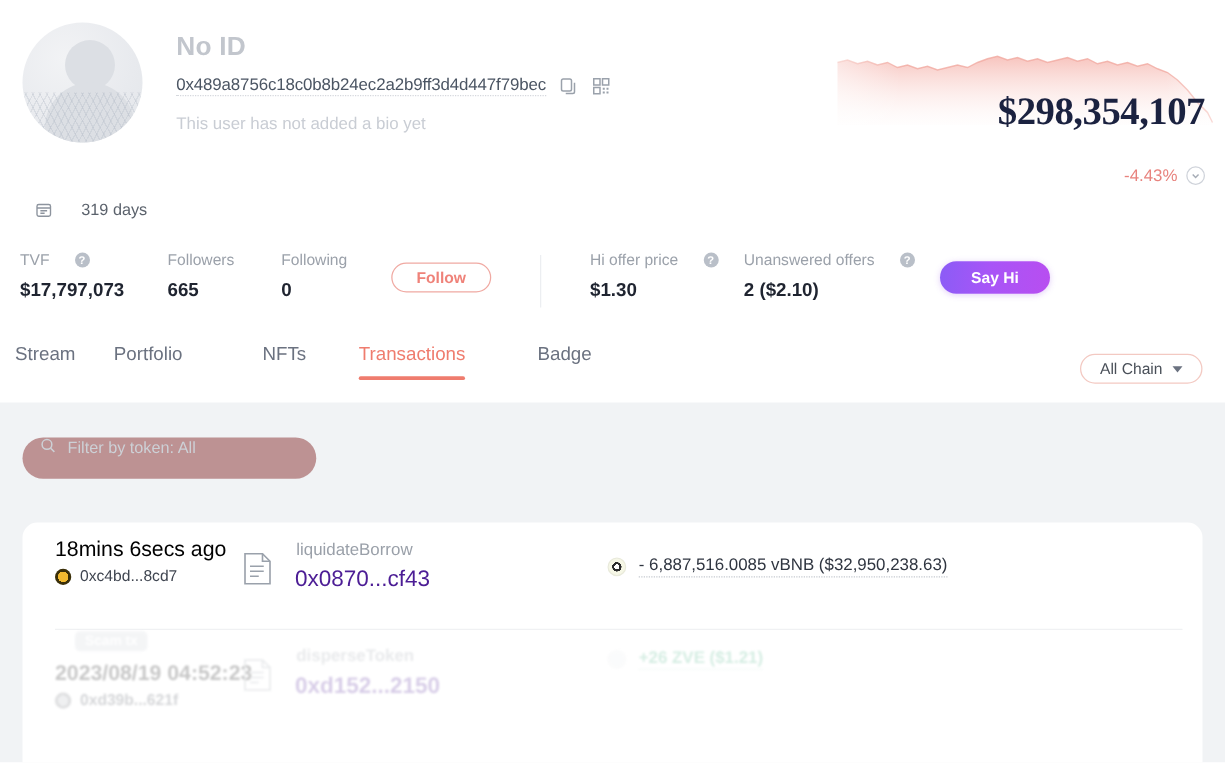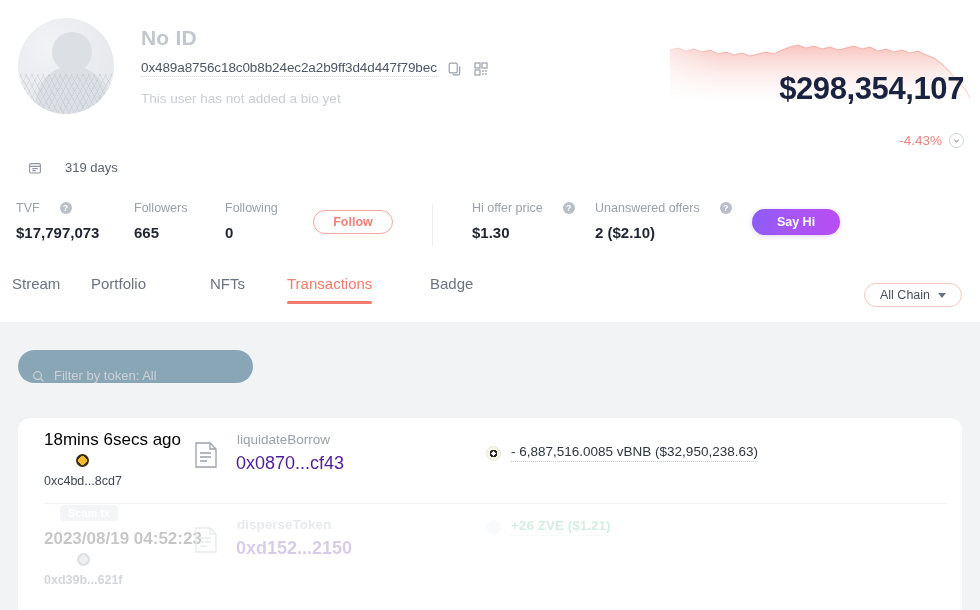--- a/index.html
+++ b/index.html
@@ -58,21 +58,21 @@
     font-size: 13px; color:#5b626c;
   }
   .days-badge svg { display:block; color:#8d949e; }
 
   
   .balance-wrap { position:absolute; right:4px; top:28px; width:312px; height:110px; }
   .spark { position:absolute; left:0; top:0; width:312px; height:72px; }
   .balance {
     position:absolute; right:12px; top:45px;
     font-size: 31px; font-weight:700; color:#1b2240; letter-spacing:-.4px;
-    line-height:1; white-space:nowrap;
+    line-height:1; white-space:nowrap;font-family:Liberation Serif, serif;
   }
   .change-row {
     position:absolute; right:12px; top:105px;
     display:flex; align-items:center; gap:7px;
   }
   .change { font-size:13.5px; color:#e8837e; }
   .chev { width:15px; height:15px; border:1px solid #cfd3da; border-radius:50%;
           display:flex; align-items:center; justify-content:center; color:#a6acb6; }
   .chev svg { display:block; }
 
@@ -127,22 +127,22 @@
     border-top:5px solid #6b7280;
   }
 
   
   .body-area {
     position:absolute; left:0; top:322px; width:980px; height:288px;
     background:#f1f3f5;
   }
   .filter-input {
     position:absolute; left:18px; top:350px;
-    width:235px; height:33px; border-radius:17px; background:#0c4a6e;
-    display:flex; align-items:flex-end; gap:9px; padding:0 14px;
+    width:235px; height:33px; border-radius:17px; background:#7f1d1d;
+    display:flex; align-items:flex-start; gap:9px; padding:0 14px;
     opacity:.45;
   }
   .filter-input .ph { font-size:13px; color:#a2a8b2; }
   .analysis-btn {
     position:absolute; right:18px; top:348px;
     width:134px; height:32px; border-radius:17px; background:#fcfcfd;
     display:flex; align-items:center; justify-content:center;
     font-size:13px; color:#555b64; cursor:pointer;
     box-shadow: 0 1px 4px rgba(40,50,70,.07);
   }
@@ -153,21 +153,21 @@
   }
   .tx-row { position:absolute; left:0; width:944px; height:76px; }
   .tx-row.row0 { top:10px; }
   .tx-row.row1 { top:93px; opacity:.22; filter: blur(.7px); font-weight: bold; }
   .tx-divider {
     position:absolute; left:26px; top:75px; width:902px; height:1px;
     background:#f0f1f3;
   }
 
   .tx-time { position:absolute; left:26px; top:2px; font-size:17px; color:#000000; white-space:nowrap; }
-  .tx-from { position:absolute; left:26px; top:26px; display:flex; align-items:center; gap:7px;flex-direction:column; }
+  .tx-from { position:absolute; left:26px; top:26px; display:flex; align-items:center; gap:7px; }
   .tx-from .chain-ico {
     width:13px;height:13px;border-radius:50%;
     background: radial-gradient(circle at 50% 50%, #f3ba2f 0 45%, #3a2f08 46% 100%);
     flex:none;
   }
   .tx-from .chain-ico.gray { background: radial-gradient(circle at 50% 50%, #b9bcc2 0 45%, #6e7177 46% 100%); }
   .tx-from .a { font-size:12.5px; color:#3f4550; }
 
   .tx-doc { position:absolute; left:175px; top:12px; color:#9aa1ab; }
   .tx-doc svg { display:block; }

